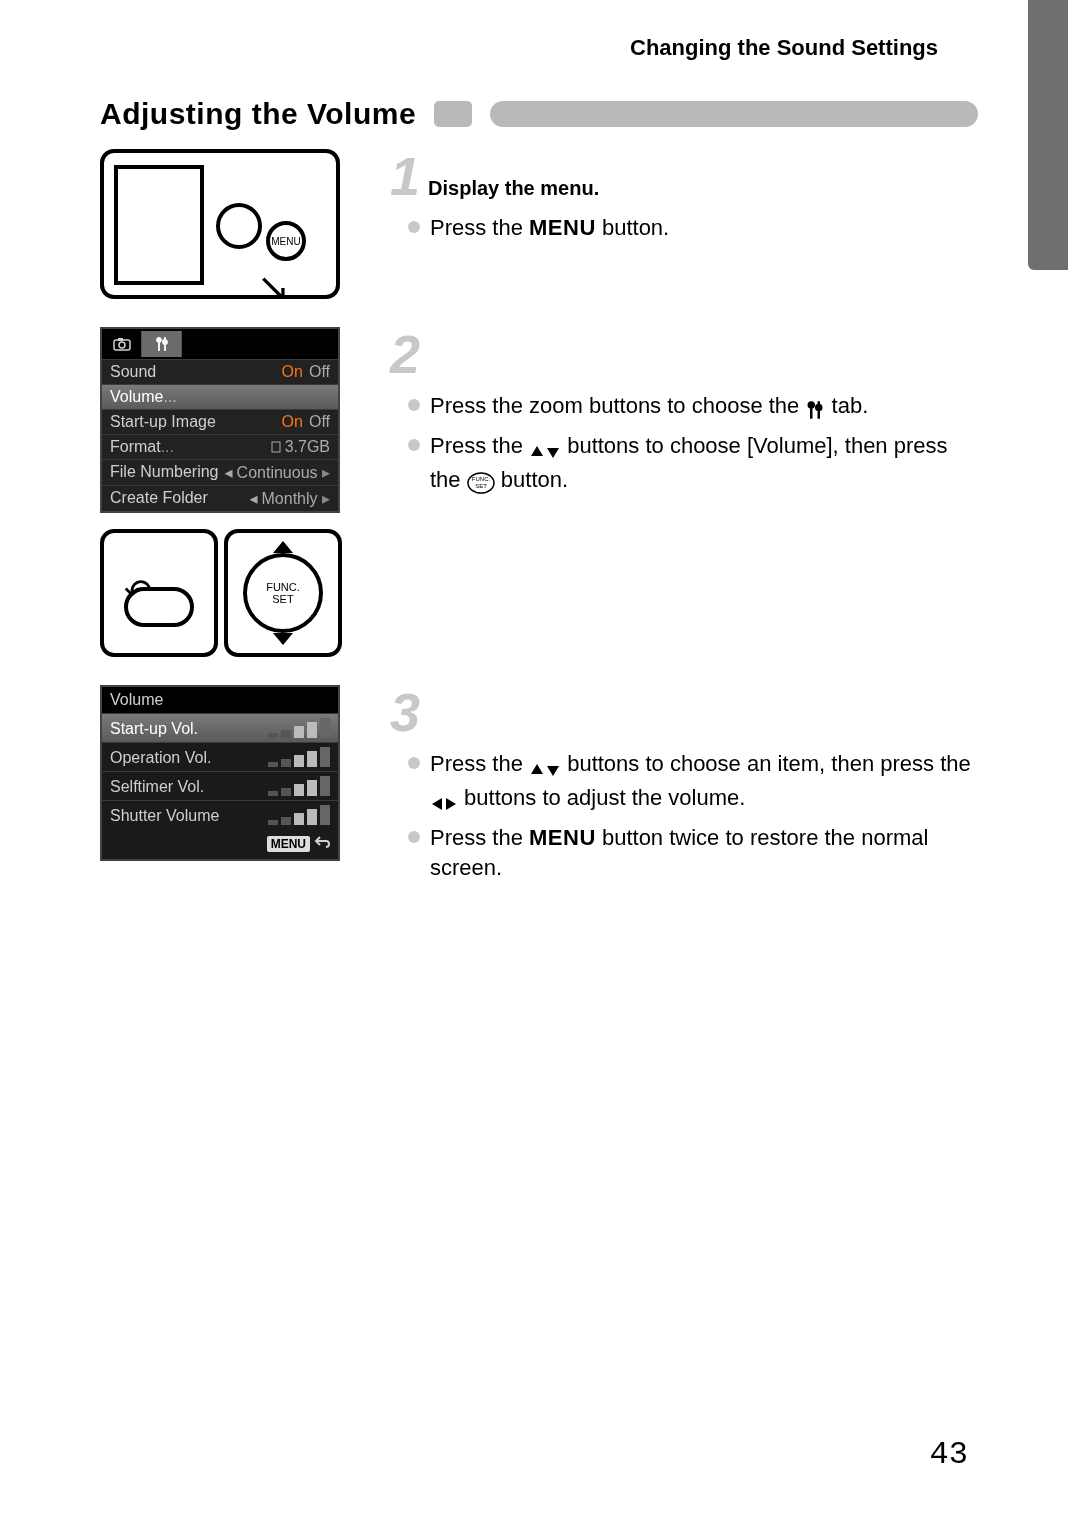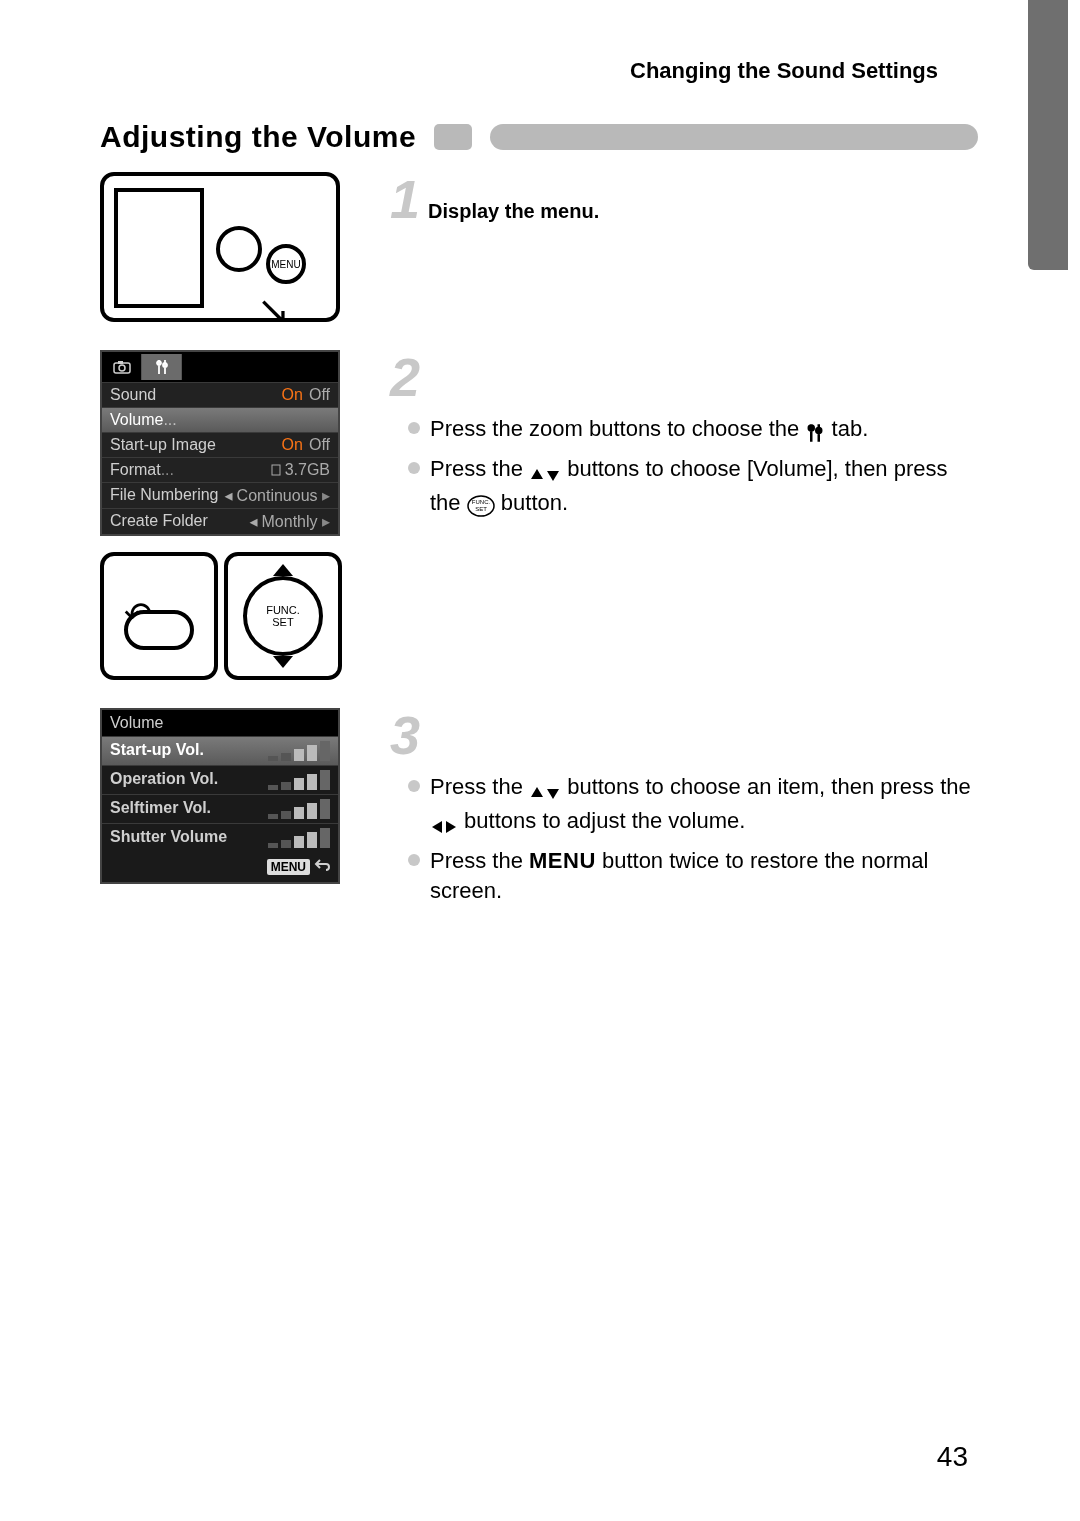--- a/index.html
+++ b/index.html
@@ -1,17 +1,17 @@
 <!DOCTYPE html>
 <html><head>
 <meta charset="utf-8">
 <style>
   * { box-sizing: border-box; margin: 0; padding: 0; }
   html, body { width: 1080px; height: 1521px; background: #fff; font-family: Arial, Helvetica, sans-serif; color: #000; }
-  .page { position: relative; width: 1068px; height: 1521px; padding: 40px 90px 0 100px; border-radius: 9px; }
+  .page { position: relative; width: 1068px; height: 1521px; padding: 17px 90px 0 100px; border-radius: 9px; }
   .thumb-tab { position: absolute; top: 0; right: 0; width: 40px; height: 270px; background: #6f6f6f; border-radius: 0 0 0 6px; }
 
   .header-line { text-align: right; font-weight: bold; font-size: 22px; margin: 18px 40px 36px 0; }
 
   .section-title-row { display: flex; align-items: center; gap: 18px; margin-bottom: 18px; }
   .section-title { font-size: 30px; font-weight: 900; letter-spacing: 0.5px; }
   .title-chip { width: 38px; height: 26px; background: #b9b9b9; border-radius: 5px; }
   .title-bar { flex: 1; height: 26px; background: #b9b9b9; border-radius: 13px; }
 
   .block { display: flex; gap: 30px; margin-bottom: 28px; }
@@ -55,29 +55,29 @@
   .twoart .lineart { width: 118px; height: 128px; }
   .twoart .lineart.right { position:relative; }
   .funcwheel { position:absolute; left:50%; top:50%; transform:translate(-50%,-50%); width:80px; height:80px; border:4px solid #000; border-radius:50%; display:flex; align-items:center; justify-content:center; font-size:11px; text-align:center; }
   .funcwheel::before, .funcwheel::after { content:""; position:absolute; width:0;height:0; border-left:10px solid transparent; border-right:10px solid transparent; }
   .funcwheel::before { top:-16px; border-bottom:12px solid #000; }
   .funcwheel::after { bottom:-16px; border-top:12px solid #000; }
 
   
   .vol-shot { width:240px; background:#1a1a1a; color:#cfcfcf; font-size:16px; border:2px solid #444; }
   .vol-shot .title { padding:4px 8px; background:#000; }
-  .vol-shot .row { display:flex; align-items:flex-start; justify-content:space-between; padding:4px 8px; border-top:1px solid #3a3a3a;font-weight:bold; }
+  .vol-shot .row { display:flex; align-items:flex-end; justify-content:space-between; padding:4px 8px; border-top:1px solid #3a3a3a; }
   .vol-shot .row.sel { background: linear-gradient(#7a7a7a,#5a5a5a); color:#fff; }
   .vol-bars { display:flex; gap:3px; }
   .vol-bars span { width:10px; background:#555; }
   .vol-bars span.b1{height:5px;} .vol-bars span.b2{height:8px;} .vol-bars span.b3{height:12px; background:#bbb;} .vol-bars span.b4{height:16px; background:#bbb;} .vol-bars span.b5{height:20px; background:#666;}
   .vol-shot .footer { display:flex; justify-content:flex-end; padding:6px 8px; gap:4px; align-items:center; }
   .menu-badge { background:#ddd; color:#000; font-size:12px; font-weight:bold; padding:1px 4px; border-radius:2px; }
 
-  .page-num { position:absolute; bottom:48px; right:100px; font-size:28px; }
+  .page-num { position:absolute; bottom:48px; right:100px; font-size:32px;font-family:Liberation Mono, monospace; }
 </style>
 </head>
 <body>
 
 <div class="page">
   <div class="thumb-tab"></div>
 
   <div class="header-line">Changing the Sound Settings</div>
 
   <div class="section-title-row">
@@ -97,20 +97,26 @@
             </div>
         </div>
         <div class="arrow">↘</div>
       </div>
     </div>
     <div class="right-col">
       <div class="step-head">
         <span class="step-num">1</span>
         <span class="step-title">Display the menu.</span>
       </div>
+      <div class="bullet-list">
+          <div class="bullet">
+            <span class="dot"></span>
+            <span class="txt">Press the <span class="menu-word">MENU</span> button.</span>
+          </div>
+        </div>
     </div>
   </div>
 
   <div class="block">
     <div class="left-col">
       <div class="menu-shot">
         <div class="tabs">
           <div class="tab">
             <svg width="18" height="14" viewBox="0 0 18 14">
                 <rect x="1" y="3" width="16" height="10" rx="2" fill="none" stroke="#cfcfcf" stroke-width="1.5"></rect>

